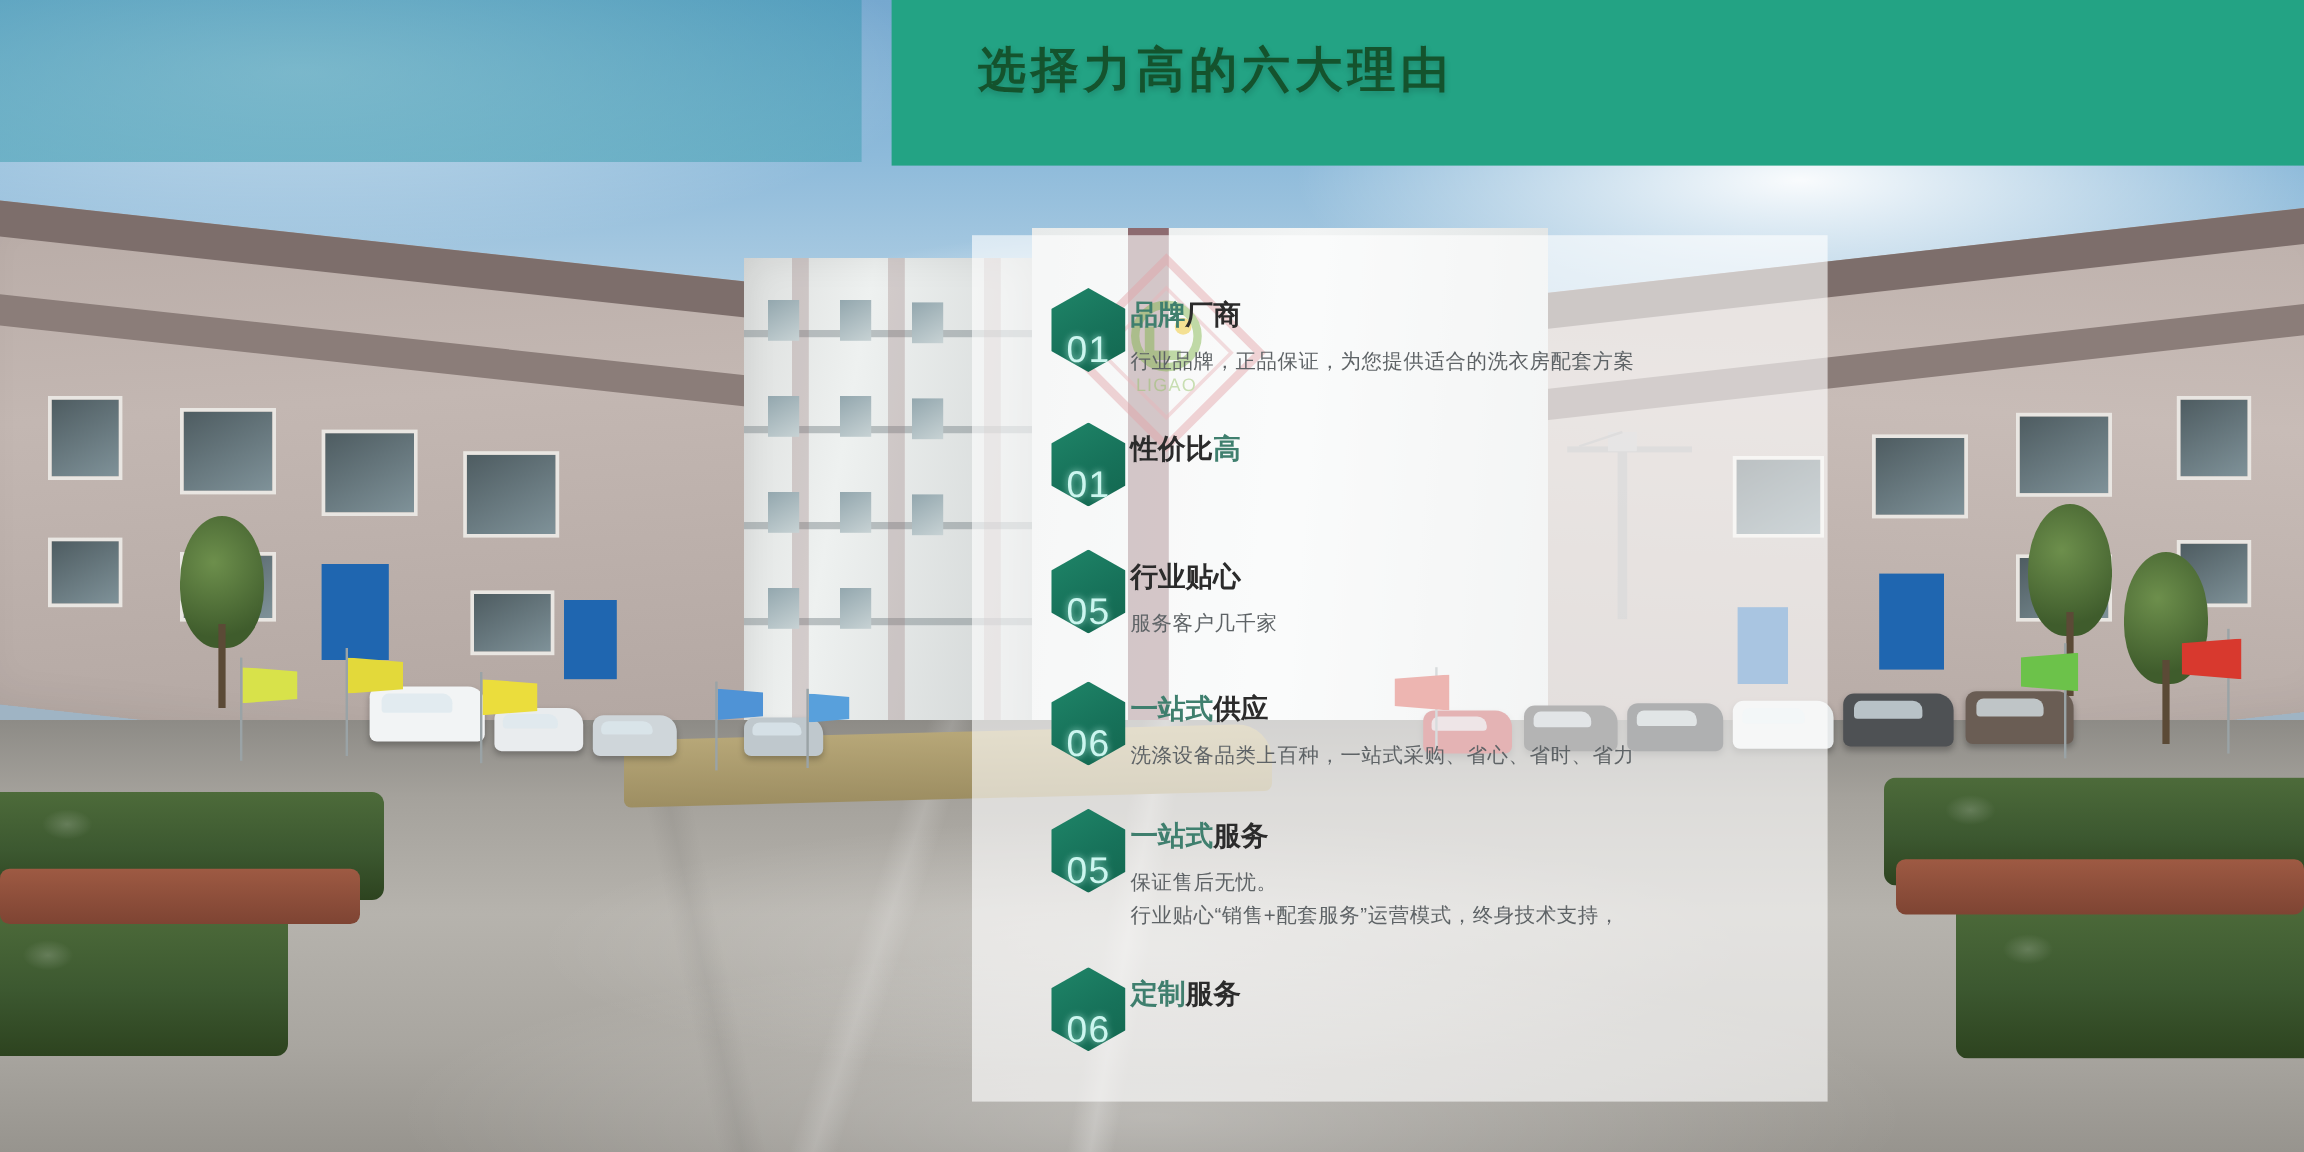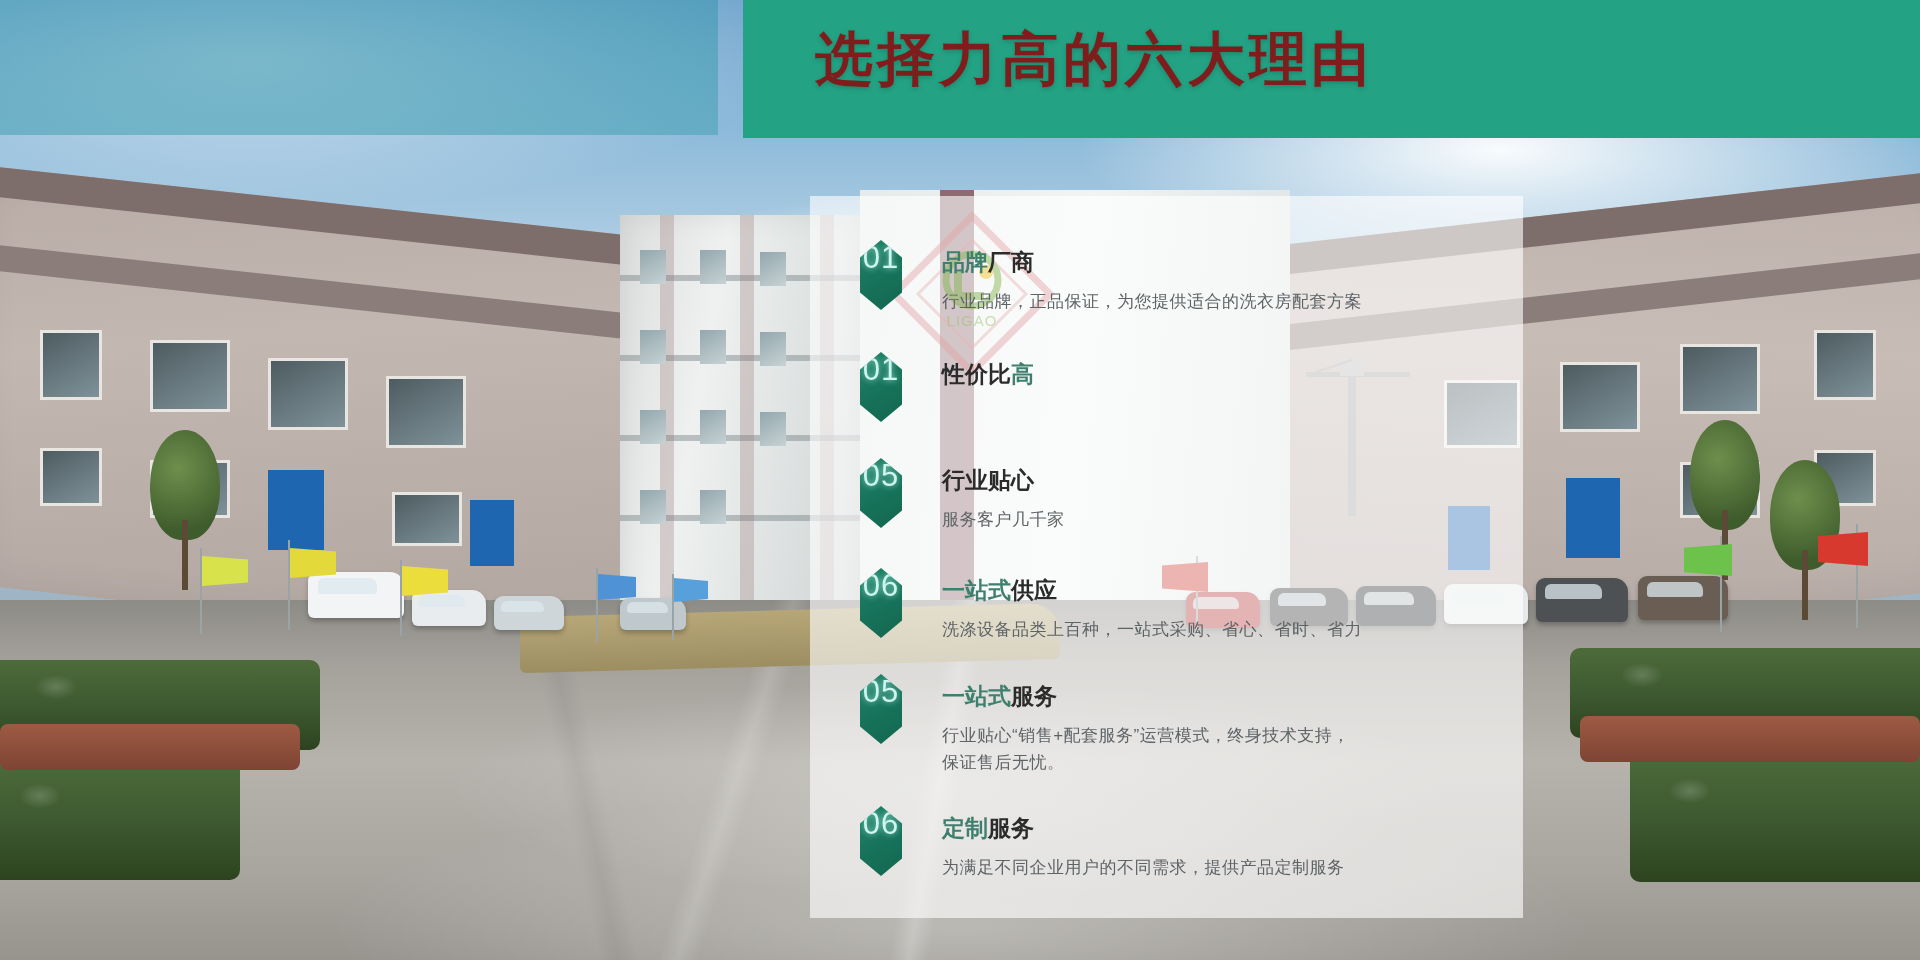--- a/index.html
+++ b/index.html
@@ -131,42 +131,42 @@
   .hdr-left {
     position:absolute; left:0; top:0; width:718px; height:135px;
     background:linear-gradient(180deg, rgba(56,150,175,.55) 0%, rgba(72,162,180,.58) 100%);
   }
   .hdr-green {
     position:absolute; left:743px; top:0; width:1177px; height:138px;
     background:#23a384;
   }
   .hdr-title {
     position:absolute; left:815px; top:18px;
-    font-size:58px; font-weight:bold; letter-spacing:4px; color:#7f1d1d;
+    font-size:40px; font-weight:bold; letter-spacing:4px; color:#14532d;
     line-height:82px; white-space:nowrap;
     text-shadow:0 2px 5px rgba(0,0,0,.18);
   }
 
   
   #panel {
     position:absolute; left:810px; top:196px; width:713px; height:722px;
     background:rgba(255,255,255,.62);
   }
   .watermark {
     position:absolute; left:78px; top:14px; width:168px; height:168px; opacity:.45;
   }
   #list { position:absolute; left:0; top:0; width:713px; height:722px; }
 
   .item { position:absolute; left:0; width:713px; }
   .hexwrap { position:absolute; left:50px; top:0; width:62px; height:70px; }
   .hex {
-    width:42px; height:70px;
+    width:62px; height:70px;
     background:linear-gradient(150deg,#1f8568 0%,#17725a 55%,#13674f 100%);
     clip-path:polygon(50% 0%,100% 25%,100% 75%,50% 100%,0% 75%,0% 25%);
-    display:flex; align-items:flex-start; justify-content:center;
+    display:flex; align-items:flex-end; justify-content:center;margin-left:16px;
   }
   .hexnum {
     font-size:31px; font-weight:normal; color:#ccf6ef; letter-spacing:1px;
     text-shadow:0 0 6px rgba(200,255,245,.75);
   }
   .itxt { position:absolute; left:132px; top:2px; width:560px; }
   .ititle { font-size:23px; font-weight:bold; line-height:40px; white-space:nowrap; }
   .ititle .g { color:#3f7f6e; }
   .ititle .d { color:#2b2b2b; }
   .idesc {
@@ -369,34 +369,31 @@
 
     <div class="item" style="top:478px">
       <div class="hexwrap">
         <div class="hex">
           <span class="hexnum">05</span>
         </div>
       </div>
       <div class="itxt">
         <div class="ititle"><span class="g">一站式</span><span class="d">服务</span></div>
         <div class="idesc">
+          <div>保证售后无忧。</div>
           <div>行业贴心“销售+配套服务”运营模式，终身技术支持，</div>
-          <div>保证售后无忧。</div>
         </div>
       </div>
     </div>
 
     <div class="item" style="top:610px">
       <div class="hexwrap">
         <div class="hex">
           <span class="hexnum">06</span>
         </div>
       </div>
       <div class="itxt">
         <div class="ititle"><span class="g">定制</span><span class="d">服务</span></div>
-        <div class="idesc">
-          <div>为满足不同企业用户的不同需求，提供产品定制服务</div>
-        </div>
       </div>
     </div>
 
   </div>
 </div>
 
 </body></html>

